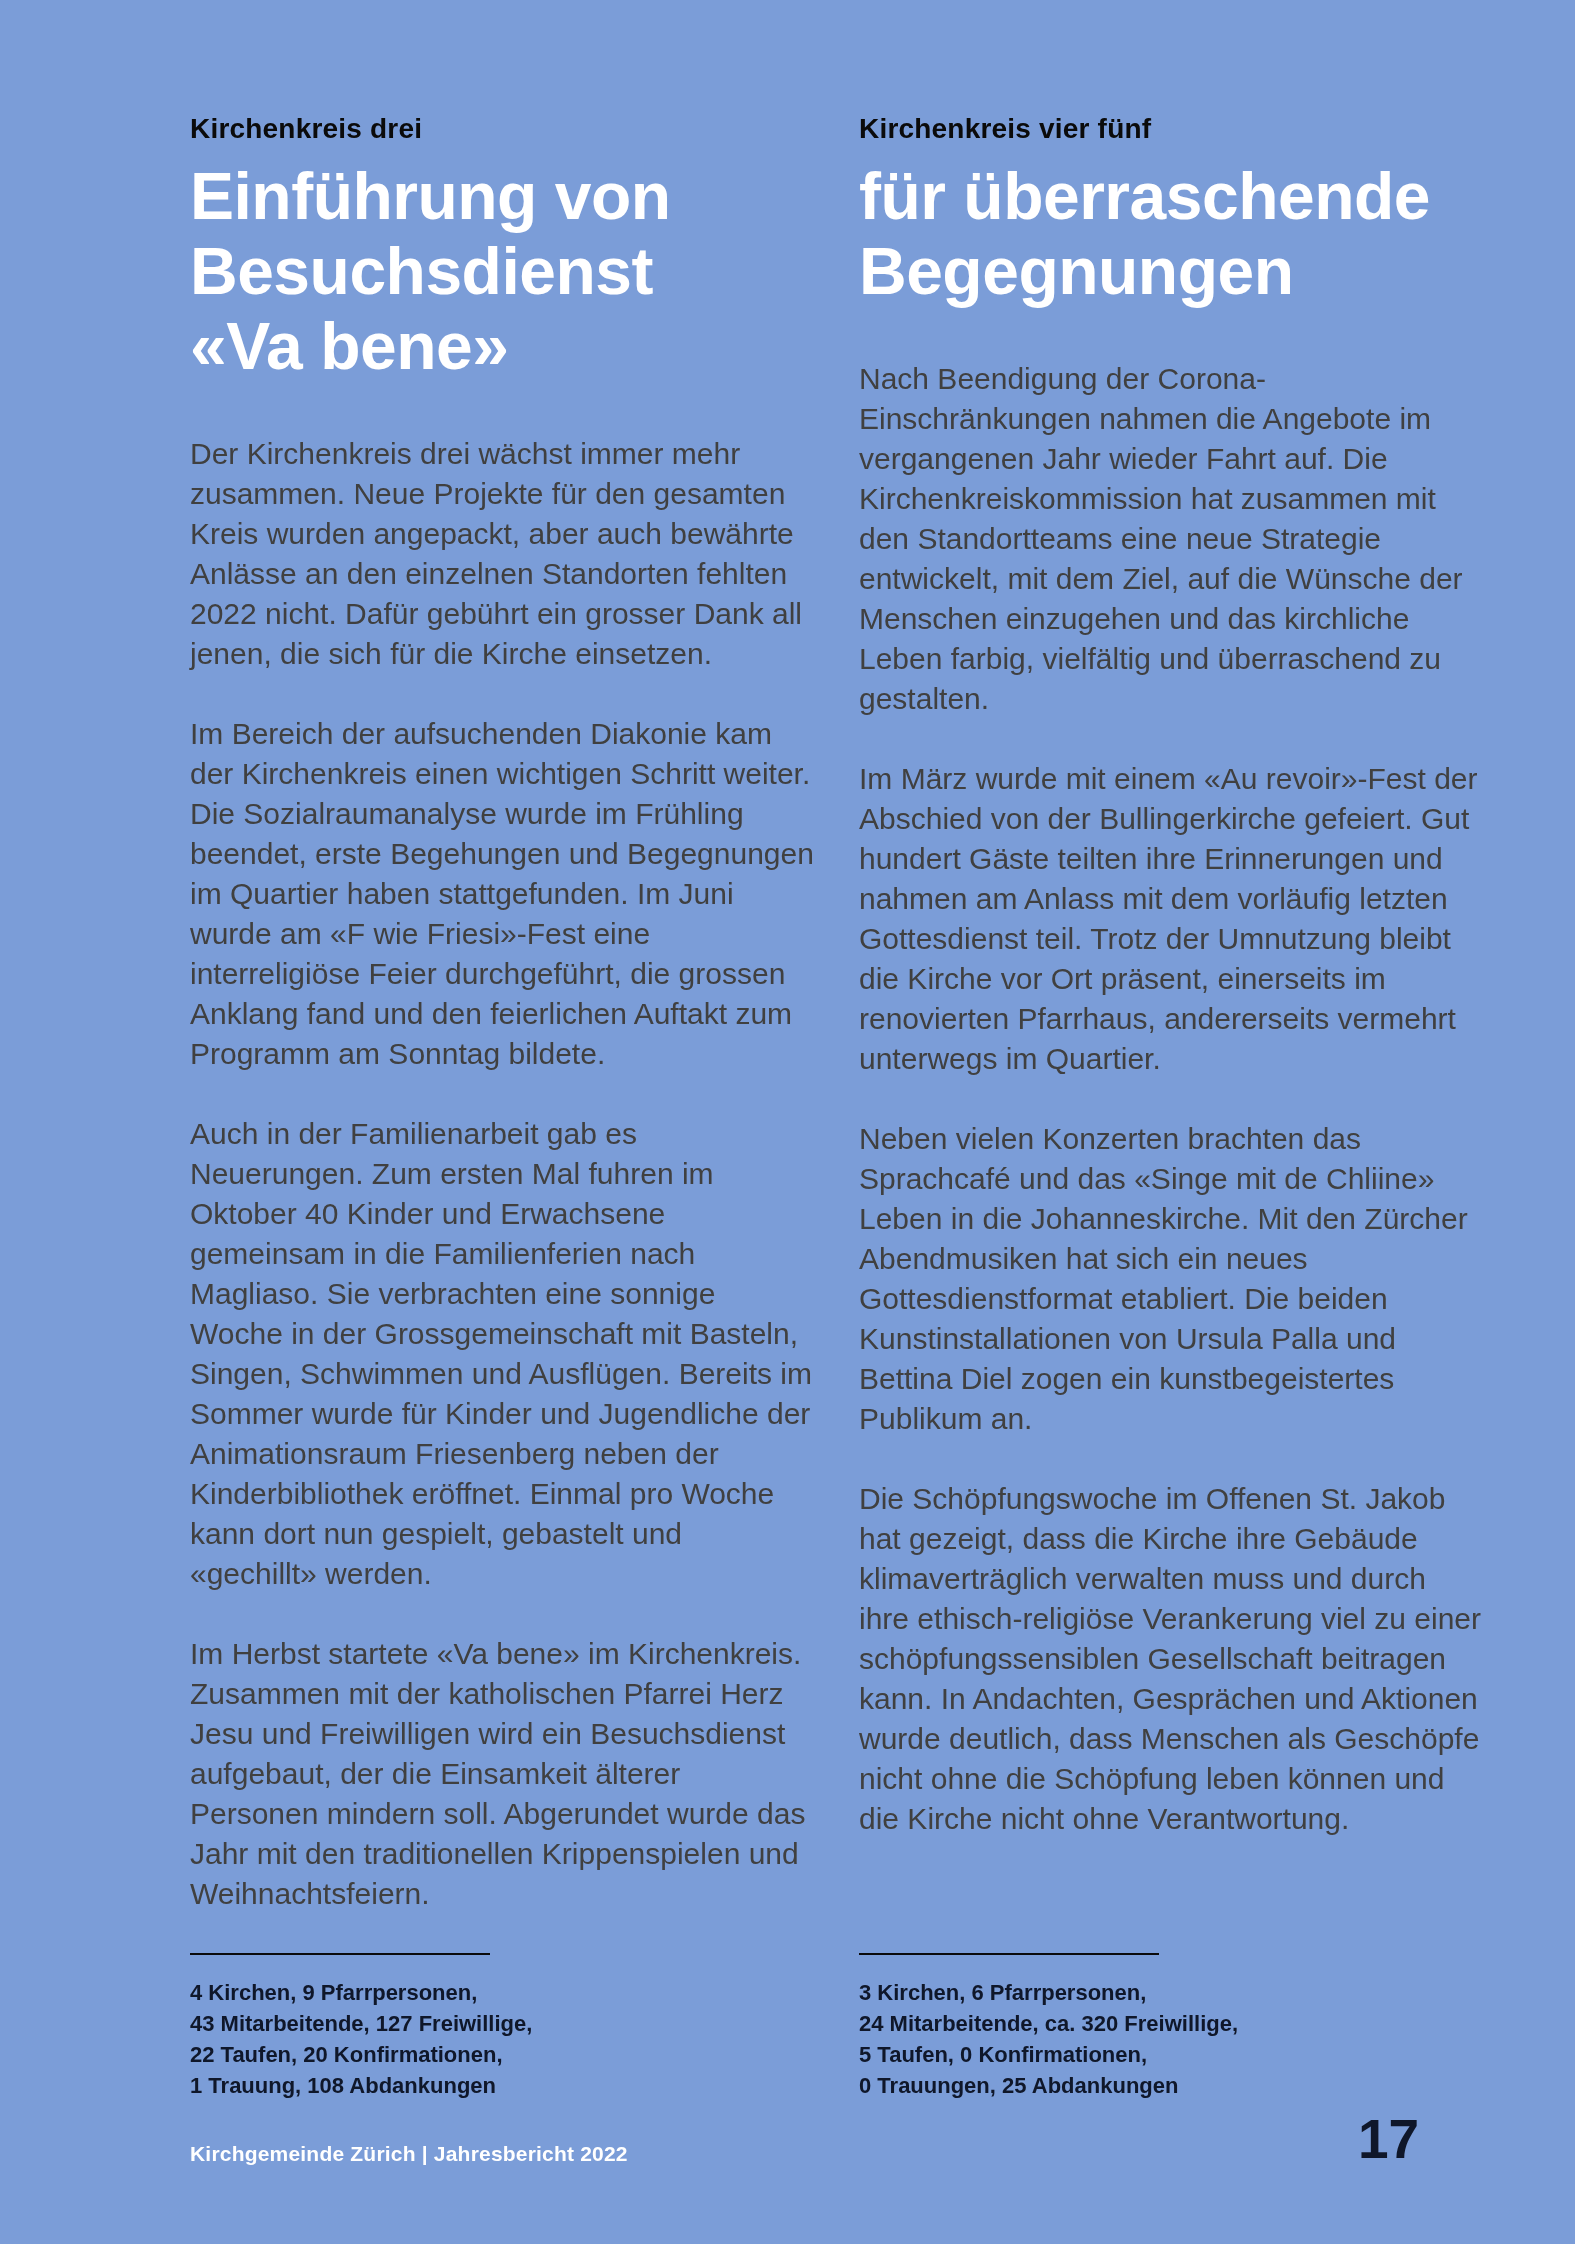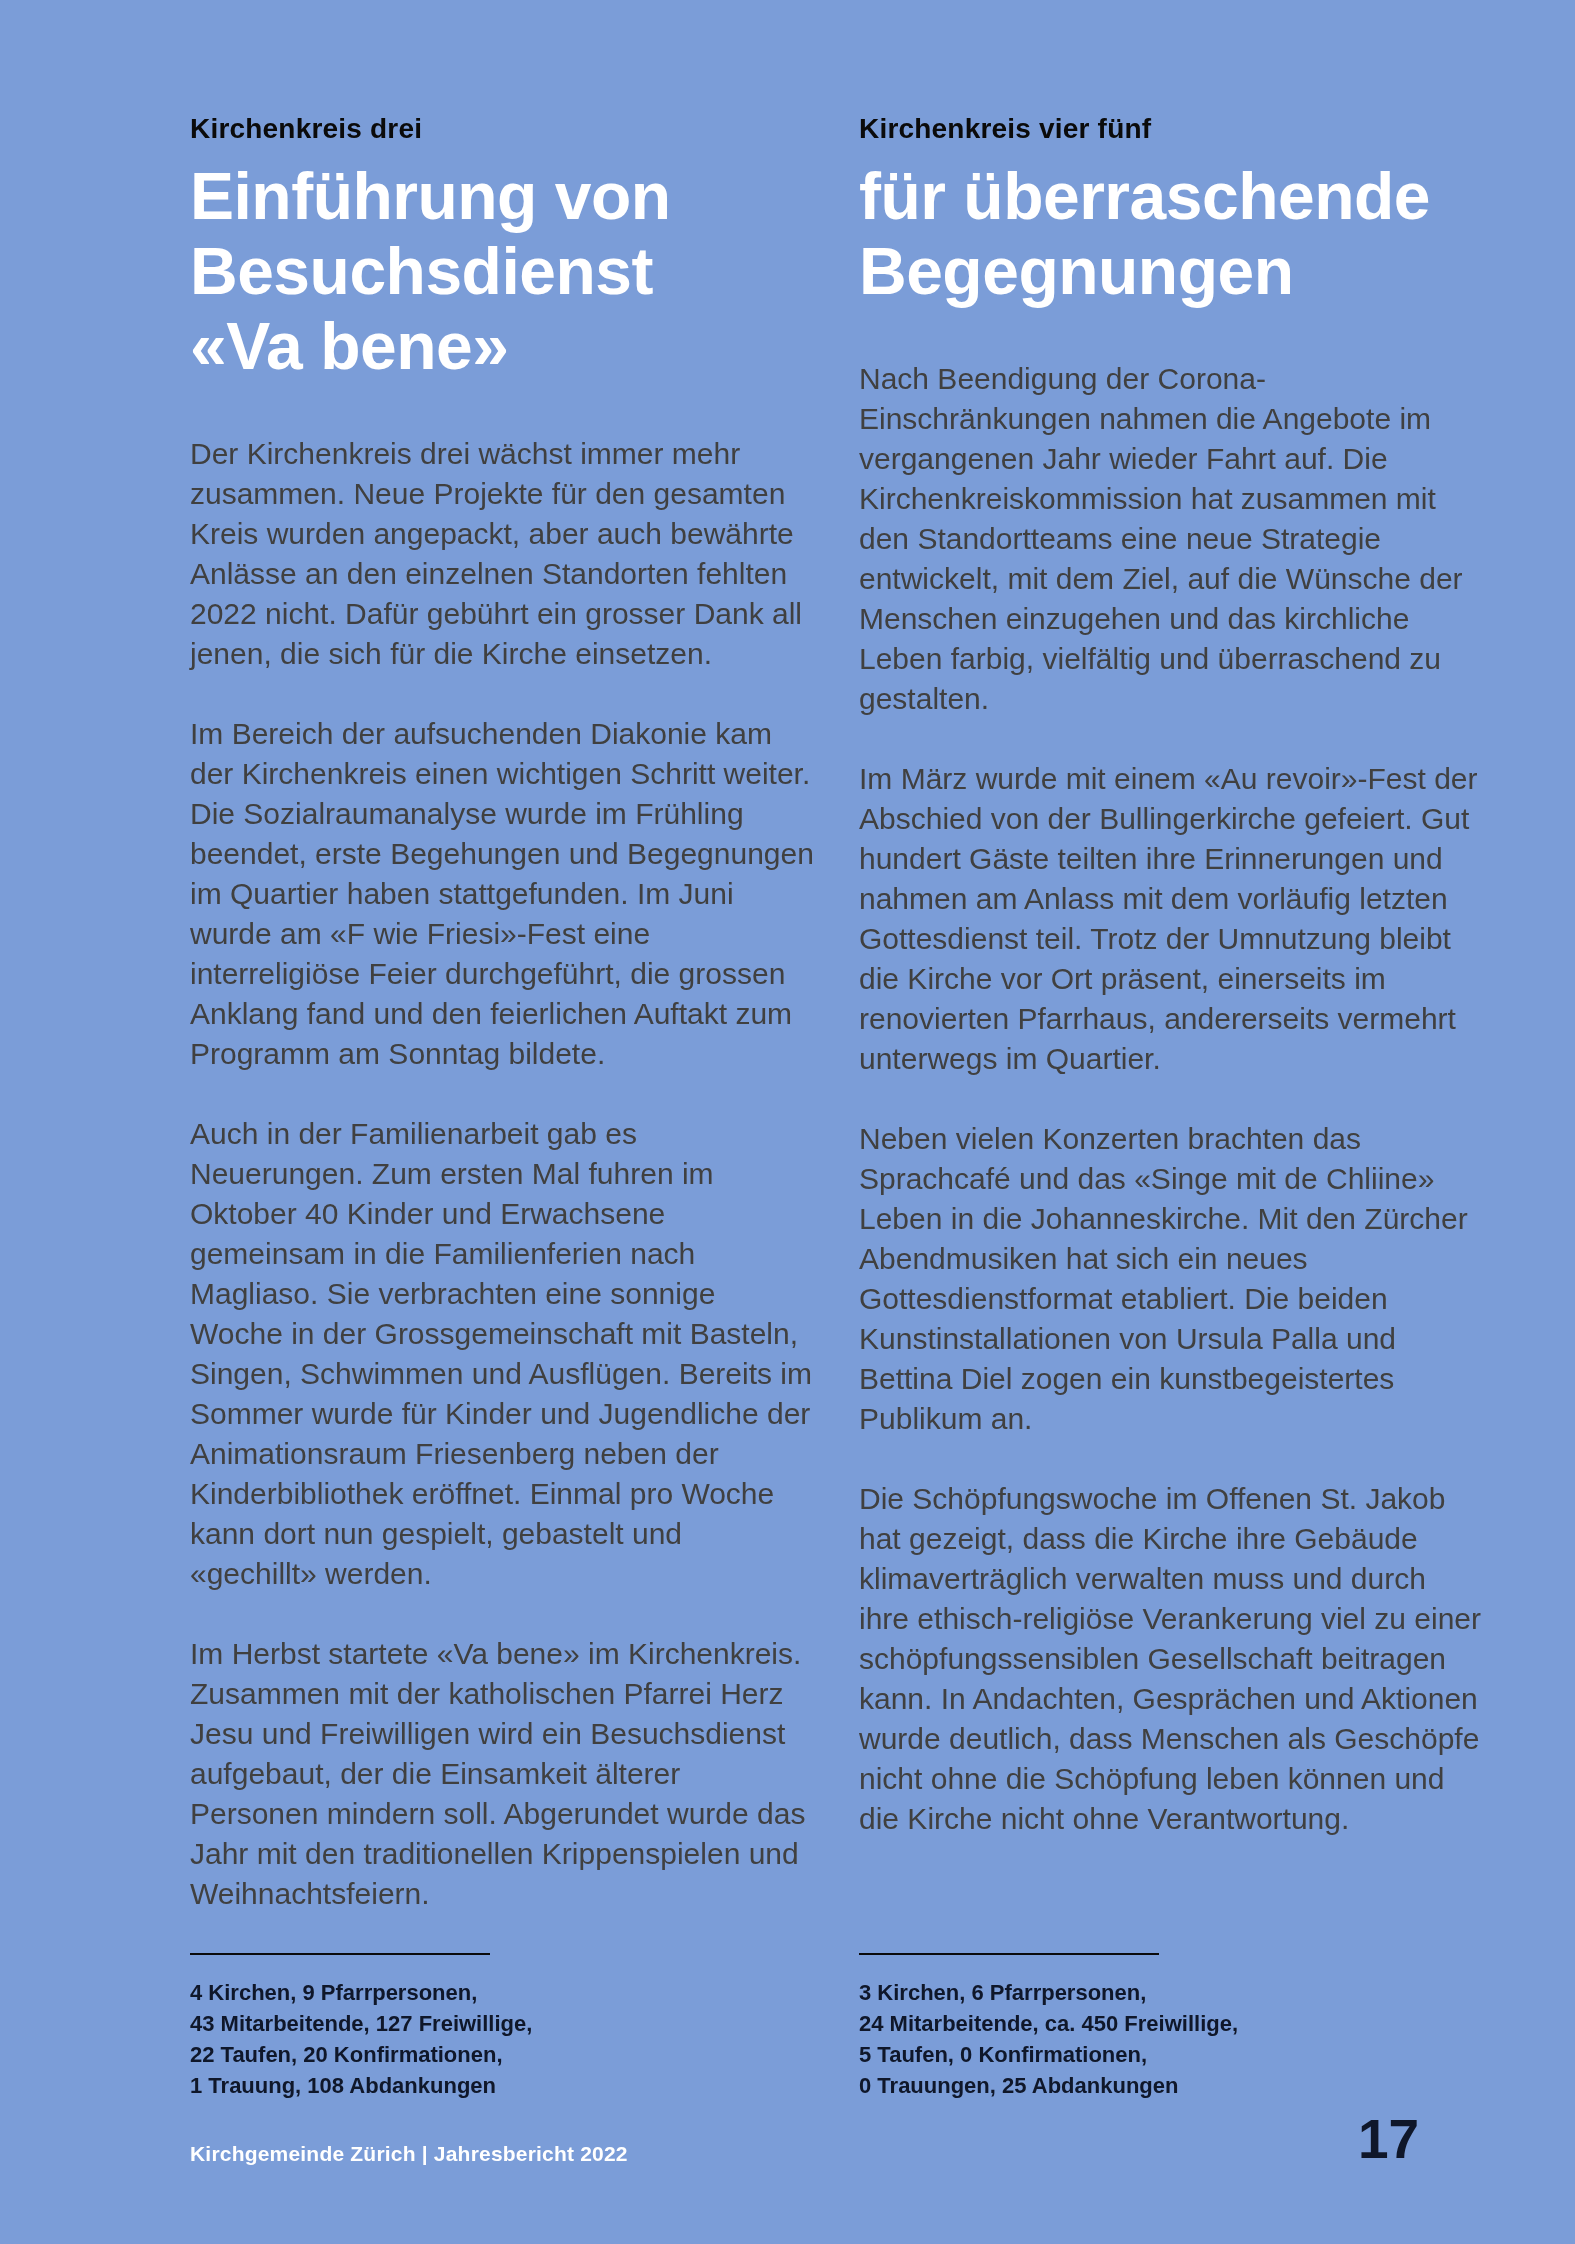--- a/index.html
+++ b/index.html
@@ -121,21 +121,21 @@
         <div class="stats-line">43 Mitarbeitende, 127 Freiwillige,</div>
         <div class="stats-line">22 Taufen, 20 Konfirmationen,</div>
         <div class="stats-line">1 Trauung, 108 Abdankungen</div>
       </div>
   </aside>
 
   <aside class="stats right">
     <div class="stats-rule"></div>
     <div>
         <div class="stats-line">3 Kirchen, 6 Pfarrpersonen,</div>
-        <div class="stats-line">24 Mitarbeitende, ca. 450 Freiwillige,</div>
+        <div class="stats-line">24 Mitarbeitende, ca. 320 Freiwillige,</div>
         <div class="stats-line">5 Taufen, 0 Konfirmationen,</div>
         <div class="stats-line">0 Trauungen, 25 Abdankungen</div>
       </div>
   </aside>
 
   <div class="footer-text">Kirchgemeinde Zürich | Jahresbericht 2022</div>
   <div class="page-number">17</div>
 
 </div>
 

